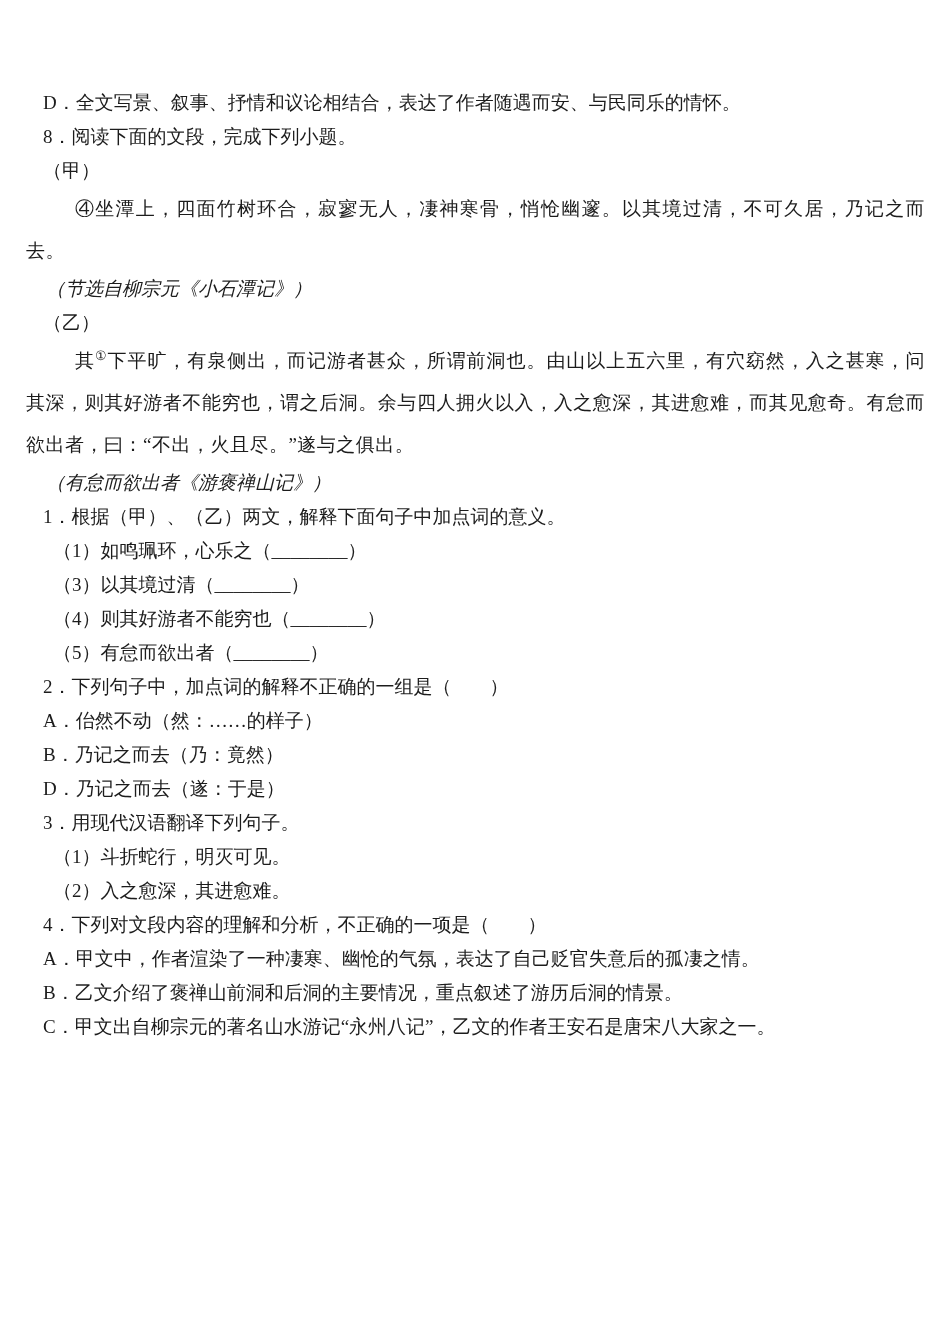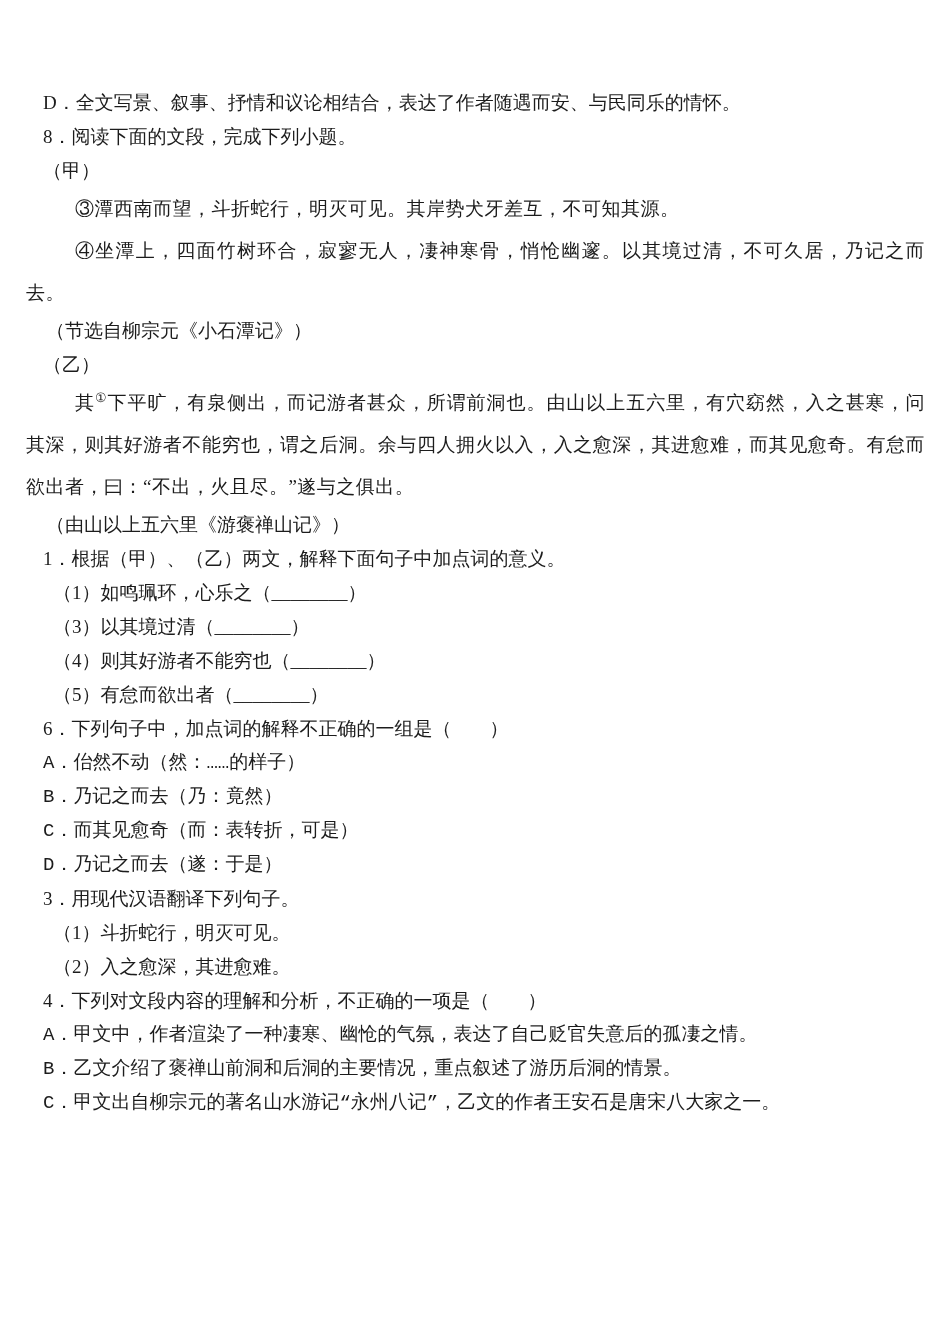--- a/index.html
+++ b/index.html
@@ -8,23 +8,23 @@
     height: 1344px;
     background: #ffffff;
     color: #1c1c1c;
     font-family: "Liberation Serif", "DejaVu Serif", serif;
     font-size: 19px;
     overflow: hidden;
   }
   .page { padding: 86px 25px 0 26px; }
   p { margin: 0; line-height: 34px; }
   .q    { padding-left: 17px; }   
-  .opt  { padding-left: 17px; font-family: Liberation Mono, monospace; }   
+  .opt  { padding-left: 17px; }   
   .lbl  { padding-left: 17px; }   
-  .src  { padding-left: 20px; }   
+  .src  { padding-left: 20px; font-style: italic; }   
   .sub  { padding-left: 27px; }   
   .note { padding-left: 26px; }   
   .passage {
     line-height: 42px;
     text-indent: 49px;
     text-align: justify;
     letter-spacing: 0.5px;
   }
   sup { font-size: 0.68em; line-height: 0; }
 </style>
@@ -32,42 +32,40 @@
 <body>
 
 <div class="page">
 
   <p class="q">D．全文写景、叙事、抒情和议论相结合，表达了作者随遇而安、与民同乐的情怀。</p>
 
   <p class="q">8．阅读下面的文段，完成下列小题。</p>
 
   <p class="lbl">（甲）</p>
 
-  <p class="passage">③潭西南而望，斗折蛇行，明灭可见。其岸势犬牙差互，不可知其源。</p>
   <p class="passage">④坐潭上，四面竹树环合，寂寥无人，凄神寒骨，悄怆幽邃。以其境过清，不可久居，乃记之而去。</p>
 
   <p class="src">（节选自柳宗元《小石潭记》）</p>
 
   <p class="lbl">（乙）</p>
 
   <p class="passage"><span>其</span><sup>①</sup><span>下平旷，有泉侧出，而记游者甚众，所谓前洞也。由山以上五六里，有穴窈然，入之甚寒，问其深，则其好游者不能穷也，谓之后洞。余与四人拥火以入，入之愈深，其进愈难，而其见愈奇。有怠而欲出者，曰：“不出，火且尽。”遂与之俱出。</span></p>
 
 
-  <p class="src">（由山以上五六里《游褒禅山记》）</p>
+  <p class="src">（有怠而欲出者《游褒禅山记》）</p>
 
   <p class="q">1．根据（甲）、（乙）两文，解释下面句子中加点词的意义。</p>
   <p class="sub">（1）如鸣珮环，心乐之（________）</p>
   <p class="sub">（3）以其境过清（________）</p>
   <p class="sub">（4）则其好游者不能穷也（________）</p>
   <p class="sub">（5）有怠而欲出者（________）</p>
 
-  <p class="q">6．下列句子中，加点词的解释不正确的一组是（　　）</p>
+  <p class="q">2．下列句子中，加点词的解释不正确的一组是（　　）</p>
   <p class="opt">A．佁然不动（然：……的样子）</p>
   <p class="opt">B．乃记之而去（乃：竟然）</p>
-  <p class="opt">C．而其见愈奇（而：表转折，可是）</p>
   <p class="opt">D．乃记之而去（遂：于是）</p>
 
   <p class="q">3．用现代汉语翻译下列句子。</p>
   <p class="sub">（1）斗折蛇行，明灭可见。</p>
   <p class="sub">（2）入之愈深，其进愈难。</p>
 
   <p class="q">4．下列对文段内容的理解和分析，不正确的一项是（　　）</p>
   <p class="opt">A．甲文中，作者渲染了一种凄寒、幽怆的气氛，表达了自己贬官失意后的孤凄之情。</p>
   <p class="opt">B．乙文介绍了褒禅山前洞和后洞的主要情况，重点叙述了游历后洞的情景。</p>
   <p class="opt">C．甲文出自柳宗元的著名山水游记“永州八记”，乙文的作者王安石是唐宋八大家之一。</p>

